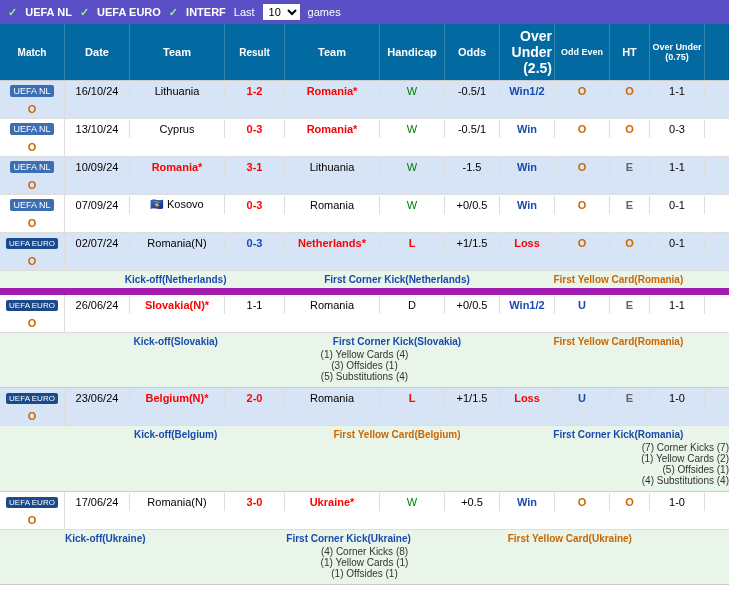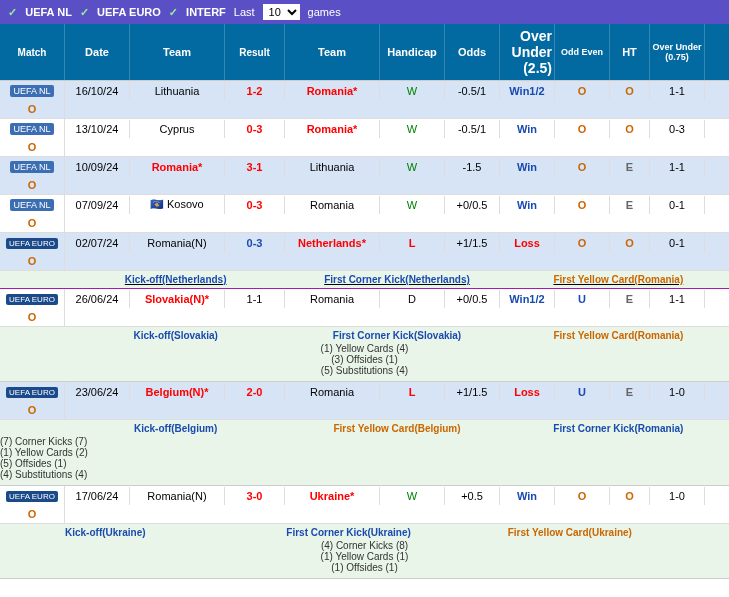--- a/index.html
+++ b/index.html
@@ -179,21 +179,21 @@
     <div><span class="red">Netherlands*</span></div>
     <div><span class="red">L</span></div>
     <div>+1/1.5</div>
     <div><span class="red">Loss</span></div>
     <div><span class="circle-o">O</span></div>
     <div><span class="circle-o">O</span></div>
     <div>0-1</div>
     <div><span class="circle-o">O</span></div>
   </div>
 
-  <div style="background:#e8f5e8; border-bottom:1px solid #a21caf; font-size:10px; padding:3px 0;text-decoration:underline;">
+  <div style="background:#e8f5e8; border-bottom:7px solid #a21caf; font-size:10px; padding:3px 0;">
     <div style="display:grid; grid-template-columns: 65px 1fr; align-items:start;">
       <div></div>
       <div style="display:grid; grid-template-columns: 1fr 1fr 1fr; text-align:center; font-size:10px;">
         <div style="color:#1a4ab0; font-weight:bold;">Kick-off(Netherlands)</div>
         <div style="color:#1a4ab0; font-weight:bold;">First Corner Kick(Netherlands)</div>
         <div style="color:#cc6600; font-weight:bold;">First Yellow Card(Romania)</div>
       </div>
     </div>
   </div>
 
@@ -245,21 +245,21 @@
 
   <div style="background:#e8f5e8; border-bottom:1px solid #ccc; font-size:10px; padding:3px 0;">
     <div style="display:grid; grid-template-columns: 65px 1fr;">
       <div></div>
       <div style="display:grid; grid-template-columns: 1fr 1fr 1fr; text-align:center;">
         <div style="color:#1a4ab0; font-weight:bold;">Kick-off(Belgium)</div>
         <div style="color:#cc6600; font-weight:bold;">First Yellow Card(Belgium)</div>
         <div style="color:#1a4ab0; font-weight:bold;">First Corner Kick(Romania)</div>
       </div>
     </div>
-    <div style="text-align:left; padding:2px 0; color:#333;">
+    <div style="text-align:right; padding:2px 0; color:#333;">
       <div>(7) Corner Kicks (7)</div>
       <div>(1) Yellow Cards (2)</div>
       <div>(5) Offsides (1)</div>
       <div>(4) Substitutions (4)</div>
     </div>
   </div>
 
   <div class="match-row row-white">
     <div><span class="badge-uefa-euro" style="font-size:8px;">UEFA EURO</span></div>
     <div>17/06/24</div>

